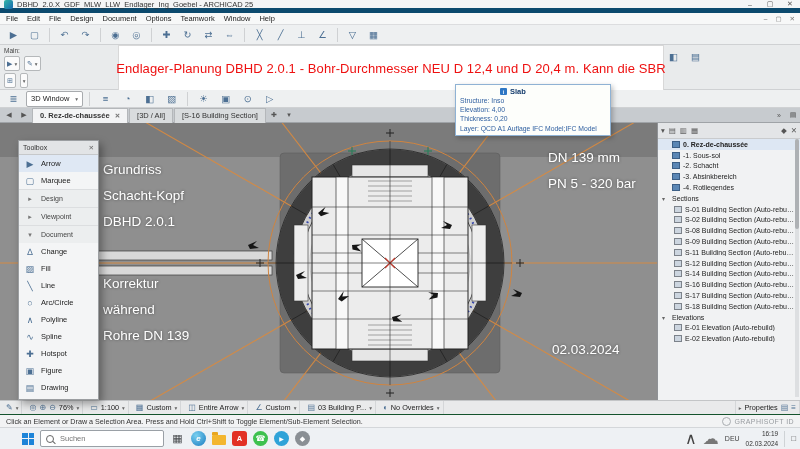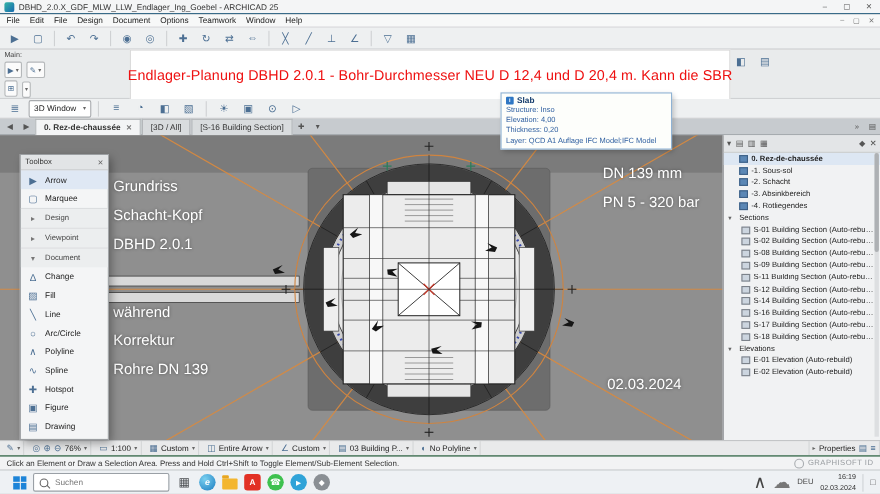--- a/index.html
+++ b/index.html
@@ -1,19 +1,19 @@
 <!DOCTYPE html>
 <html><head>
 <meta charset="utf-8">
 <style>
   html,body{margin:0;padding:0;background:#555;}
   .app{position:relative;width:800px;height:449px;overflow:hidden;font-family:"Liberation Sans",sans-serif;background:#9a9a9a;-webkit-font-smoothing:antialiased;}
   .bar{position:absolute;left:0;right:0;display:flex;align-items:center;box-sizing:border-box;}
   
-  .titlebar{top:0;height:13px;background:#f4f5f6;border-bottom:1px solid #0c4a6e;font-size:7.5px;color:#333;padding-left:4px;gap:4px;}
+  .titlebar{top:0;height:13px;background:#f4f5f6;border-bottom:5px solid #0c4a6e;font-size:7.5px;color:#333;padding-left:4px;gap:4px;}
   .aclogo{width:9px;height:9px;border-radius:2px;background:linear-gradient(135deg,#35b5a5,#1668b0);}
   .wctl{margin-left:auto;display:flex;height:100%;}
   .wbtn{width:20px;display:flex;align-items:center;justify-content:center;font-size:7px;color:#555;}
   
   .menubar{top:13px;height:12px;background:#f7f8f8;border-bottom:1px solid #dcdddf;font-size:7.5px;color:#222;padding-left:6px;gap:9px;}
   .menubar .mctl{margin-left:auto;display:flex;gap:8px;padding-right:5px;color:#777;font-size:6.5px;}
   
   .toolbar1{top:25px;height:20px;background:#eef0f1;border-bottom:1px solid #cfd1d3;padding-left:4px;gap:2px;}
   .tico{width:17px;height:16px;display:flex;align-items:center;justify-content:center;font-size:9.5px;color:#4c6f93;border-radius:2px;border:1px solid transparent;}
   .tsep{width:1px;height:14px;background:#cfd1d3;margin:0 3px;}
@@ -22,21 +22,21 @@
   .mainzone{position:absolute;left:0;top:45px;width:118px;height:45px;padding:2px 4px;box-sizing:border-box;font-size:6.5px;color:#444;}
   .combo{display:inline-flex;align-items:center;height:13px;border:1px solid #b5b8ba;background:#fbfbfb;border-radius:2px;font-size:7px;color:#4c6f93;padding:0 2px;gap:2px;margin:2px 2px 0 0;}
   .headlinebox{position:absolute;left:118px;top:45px;width:544px;height:45px;background:#ffffff;border:1px solid #d8d8d8;display:flex;align-items:center;justify-content:center;}
   .headline{color:#ee1111;font-size:13px;font-weight:500;letter-spacing:.1px;white-space:nowrap;}
   .r2right{position:absolute;left:664px;top:47px;display:flex;gap:3px;}
   
   .toolbar3{top:90px;height:18px;background:#eef0f1;border-bottom:1px solid #cfd1d3;padding-left:4px;gap:3px;}
   .viewsel{display:flex;align-items:center;height:14px;background:#fff;border:1px solid #a8abae;border-radius:2px;font-size:7.5px;color:#222;padding:0 4px;gap:6px;}
   
   .tooltip{position:absolute;left:455px;top:84px;width:146px;background:#fdfefb;border:1px solid #8fb2d4;box-shadow:2px 2px 5px rgba(0,0,0,.25);z-index:60;padding:2px 4px;}
-  .tooltip .tt-title{font-size:7.5px;font-weight:bold;color:#123a6b;display:flex;align-items:center;gap:3px;}
+  .tooltip .tt-title{font-size:7.5px;font-weight:bold;color:#123a6b;display:flex;align-items:center;gap:3px;margin-left:40px;}
   .tt-ico{width:7px;height:7px;background:#2f77c4;color:#fff;font-size:5px;display:flex;align-items:center;justify-content:center;border-radius:1px;}
   .tooltip .tt-line{font-size:6.8px;color:#2f5fa0;line-height:1.35;white-space:nowrap;overflow:hidden;text-overflow:ellipsis;}
   
   .tabbar{top:108px;height:15px;background:#c7cbcf;border-bottom:1px solid #9fa3a7;padding-left:2px;gap:1px;}
   .tbtn{width:14px;height:13px;display:flex;align-items:center;justify-content:center;font-size:7px;color:#555;}
   .tab{height:14px;display:flex;align-items:center;padding:0 7px;font-size:7.5px;background:#d9dcde;border:1px solid #b4b7ba;border-bottom:none;color:#333;gap:5px;max-width:150px;white-space:nowrap;}
   .tab.active{background:#f3f4f5;font-weight:bold;}
   .tab .tclose{color:#777;font-size:6.5px;}
   
   .canvas{position:absolute;left:0;top:123px;width:657px;height:358px;background:#8f8f8f;overflow:hidden;}
@@ -67,21 +67,21 @@
   .nscroll .thumb{position:absolute;top:0;left:0;width:4px;height:90px;background:#aeb1b4;border-radius:2px;}
   
   .bbar{top:400px;height:14px;background:#e9eaeb;border-top:1px solid #c3c5c7;font-size:7.3px;color:#222;padding-left:3px;gap:4px;}
   .bseg{display:flex;align-items:center;gap:3px;padding:0 3px;height:100%;border-right:1px solid #d4d6d8;white-space:nowrap;}
   .bico{font-size:8px;color:#4c6f93;}
   .bcar{font-size:5.5px;color:#666;}
   .statusbar{top:414px;height:13px;background:#f2f3f4;border-top:1px solid #14532d;font-size:7.2px;color:#333;padding:0 6px;}
   .brand{margin-left:auto;display:flex;align-items:center;gap:3px;color:#989ca0;font-size:7px;letter-spacing:.4px;}
   .brand .bico2{width:7px;height:7px;border:1px solid #a9adb1;border-radius:50%;}
   
-  .taskbar{top:427px;height:22px;background:#eef1f4;border-top:1px solid #d4d7da;padding-left:12px;gap:6px;}
+  .taskbar{top:427px;height:22px;background:#eef1f4;border-top:1px solid #d4d7da;padding-left:22px;gap:6px;}
   .winlogo{width:12px;height:12px;display:grid;grid-template-columns:1fr 1fr;grid-template-rows:1fr 1fr;gap:1px;}
   .winlogo i{background:#1d84d8;}
   .searchbox{display:flex;align-items:center;gap:4px;width:112px;height:15px;background:#fff;border:1px solid #9aa0a6;border-radius:2px;padding:0 5px;}
   .searchbox input{border:none;outline:none;width:100%;font-size:7.5px;font-family:"Liberation Sans",sans-serif;color:#333;background:transparent;}
   .mag{width:6px;height:6px;border:1px solid #666;border-radius:50%;position:relative;flex:0 0 auto;}
   .mag::after{content:"";position:absolute;width:4px;height:1px;background:#666;transform:rotate(45deg);right:-3px;bottom:-1px;}
   .appico{width:15px;height:15px;border-radius:50%;display:flex;align-items:center;justify-content:center;color:#fff;font-size:8px;flex:0 0 auto;}
   .tvw{border-radius:2px;background:transparent;color:#4a4d50;font-size:11px;}
   .edge{background:radial-gradient(circle at 35% 30%,#7ad0f0,#1a7cc0);font-weight:bold;font-style:italic;}
   .folder{width:14px;height:10px;border-radius:1px;background:#f3b62f;position:relative;margin-top:2px;}
@@ -349,22 +349,22 @@
         <use href="#bird" transform="translate(522,170) scale(-1,1)"></use>
         <use href="#bird" transform="translate(248,122)"></use>
       </g>
     </svg>
     <div class="clabel" style="left:103px;top:34px;">
       <div>Grundriss</div>
       <div>Schacht-Kopf</div>
       <div>DBHD 2.0.1</div>
     </div>
     <div class="clabel" style="left:103px;top:148px;">
+      <div>Korrektur</div>
       <div>während</div>
-      <div>Korrektur</div>
       <div>Rohre DN 139</div>
     </div>
     <div class="clabel" style="left:548px;top:22px;">
       <div>DN 139 mm</div>
       <div>PN 5 - 320 bar</div>
     </div>
     <div class="clabel" style="left:552px;top:214px;">
       <div>02.03.2024</div>
     </div>
   </div>
@@ -559,21 +559,21 @@
         <span>Custom</span>
         <span class="bcar">▾</span>
       </span>
     <span class="bseg">
         <span class="bico">▤</span>
         <span>03 Building P...</span>
         <span class="bcar">▾</span>
       </span>
     <span class="bseg">
         <span class="bico">◐</span>
-        <span>No Polyline</span>
+        <span>No Overrides</span>
         <span class="bcar">▾</span>
       </span>
     <span style="margin-left:auto;"></span>
     <span class="bseg" style="border-left:1px solid #d4d6d8;">
         <span class="bcar">▸</span>
         <span>Properties</span>
         <span class="bico">▤</span>
         <span class="bico">≡</span>
       </span>
   </div>

